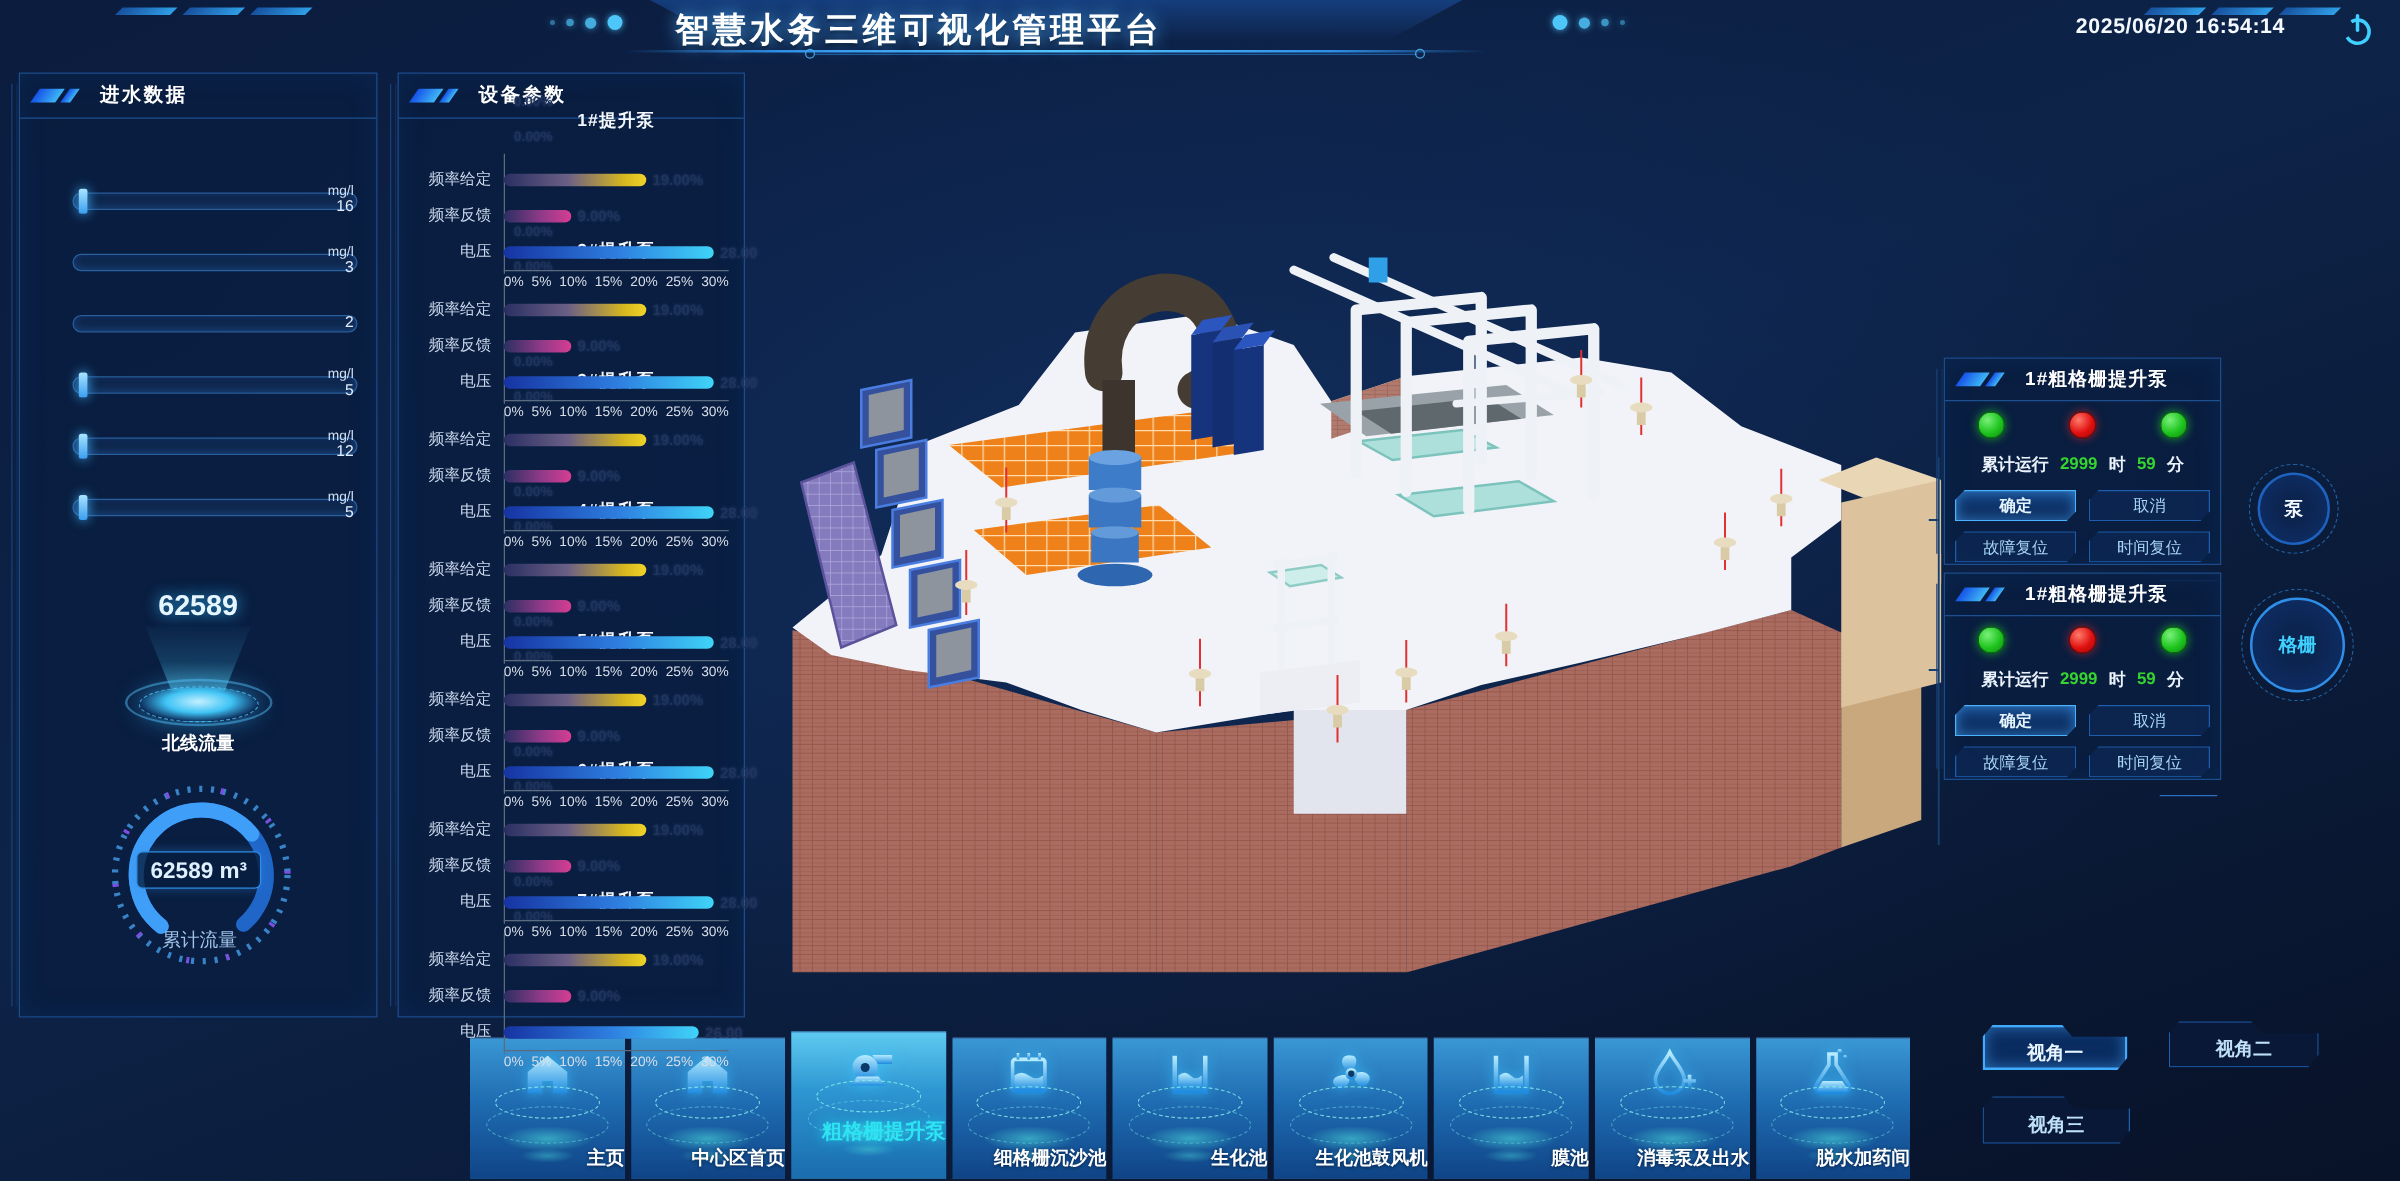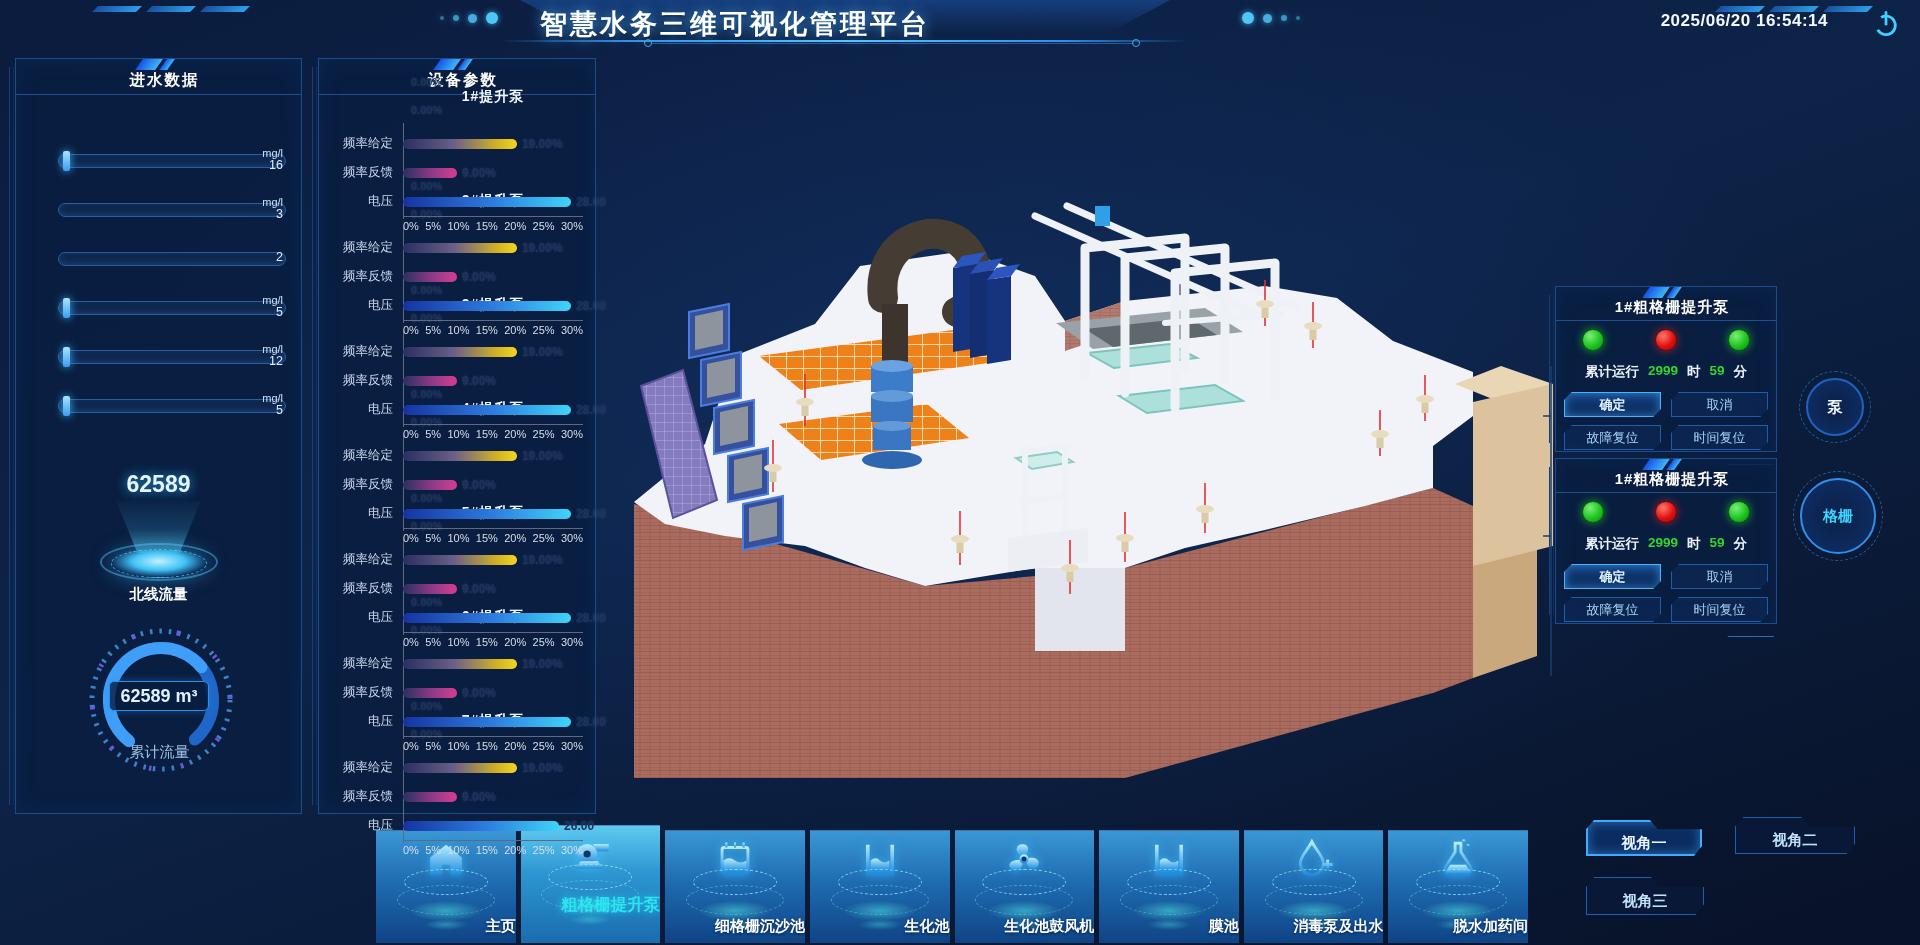--- a/index.html
+++ b/index.html
@@ -37,21 +37,21 @@
   .hdr-time{position:absolute;left:1638px;top:11px;width:190px;text-align:right;
         font-size:17px;font-weight:700;color:#f4f9ff;letter-spacing:.5px;}
   .pwr{position:absolute;left:1872px;top:9px;width:28px;height:28px;cursor:pointer;}
 
   
   .panel{position:absolute;background:rgba(9,30,64,.88);border:1px solid #1b4c8c;
         box-shadow:inset 0 0 22px rgba(20,80,160,.16);}
   .panel::before{content:'';position:absolute;left:-7px;top:8px;bottom:8px;width:3px;
         border-left:1px solid #17407a;border-right:1px solid #102e56;}
   .p-head{position:relative;height:36px;display:flex;align-items:center;
-        border-bottom:1px solid #1d5090;padding-left:12px;flex-direction:column;}
+        border-bottom:1px solid #1d5090;padding-left:12px;}
   .slash{display:flex;margin-right:16px;}
   .slash b{width:20px;height:11px;margin-right:4px;transform:skewX(-35deg);
         background:linear-gradient(90deg,#1553e8,#3fb6f5);}
   .slash b:nth-child(2){width:8px;}
   .p-title{font-size:15.5px;font-weight:700;letter-spacing:2px;color:#ffffff;}
 
   
   #inflow{left:15px;top:58px;width:287px;height:756px;z-index:3;}
   .sliders{position:absolute;top:95px;left:0;right:0;}
   .srow{position:relative;height:14px;margin:0 15px 35px 42px;border:1px solid #2a5f9e;
@@ -853,20 +853,30 @@
         <svg class="tile-icon">
           <use href="#ic-home"></use>
         </svg>
         <span class="r1"></span>
         <span class="r2"></span>
         <span class="padglow"></span>
         <span class="padglow2"></span>
         <span class="tile-label">主页</span>
       </div>
 
+      <div class="tile">
+        <svg class="tile-icon">
+          <use href="#ic-home"></use>
+        </svg>
+        <span class="r1"></span>
+        <span class="r2"></span>
+        <span class="padglow"></span>
+        <span class="padglow2"></span>
+        <span class="tile-label">中心区首页</span>
+      </div>
 
       <div class="tile active">
         <svg class="tile-icon">
           <use href="#ic-pump"></use>
         </svg>
         <span class="r1"></span>
         <span class="r2"></span>
         <span class="padglow"></span>
         <span class="padglow2"></span>
         <span class="tile-label">粗格栅提升泵</span>

